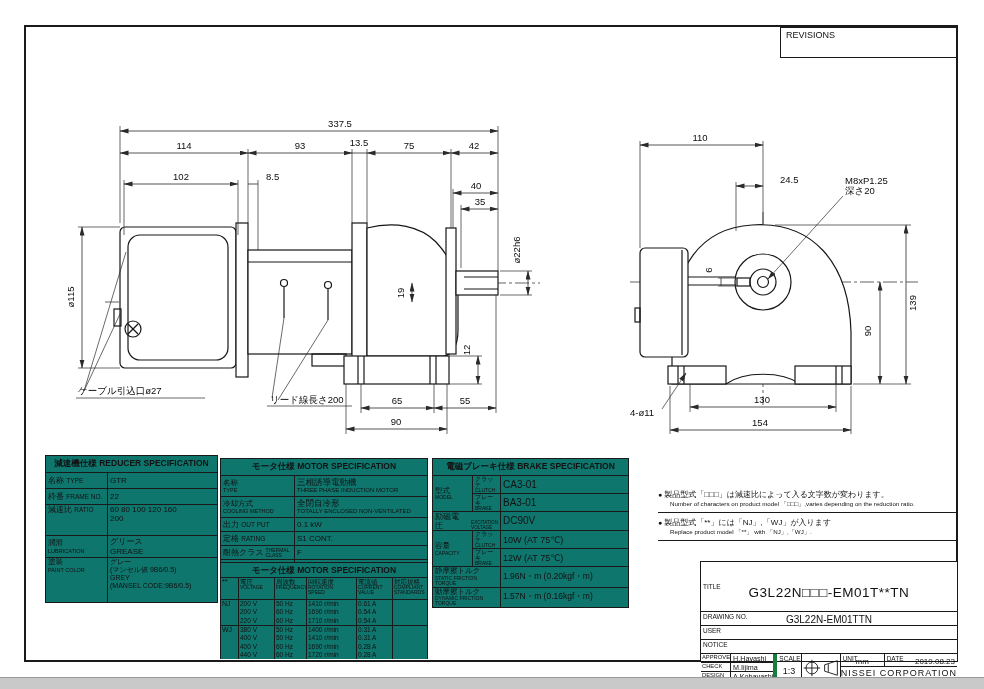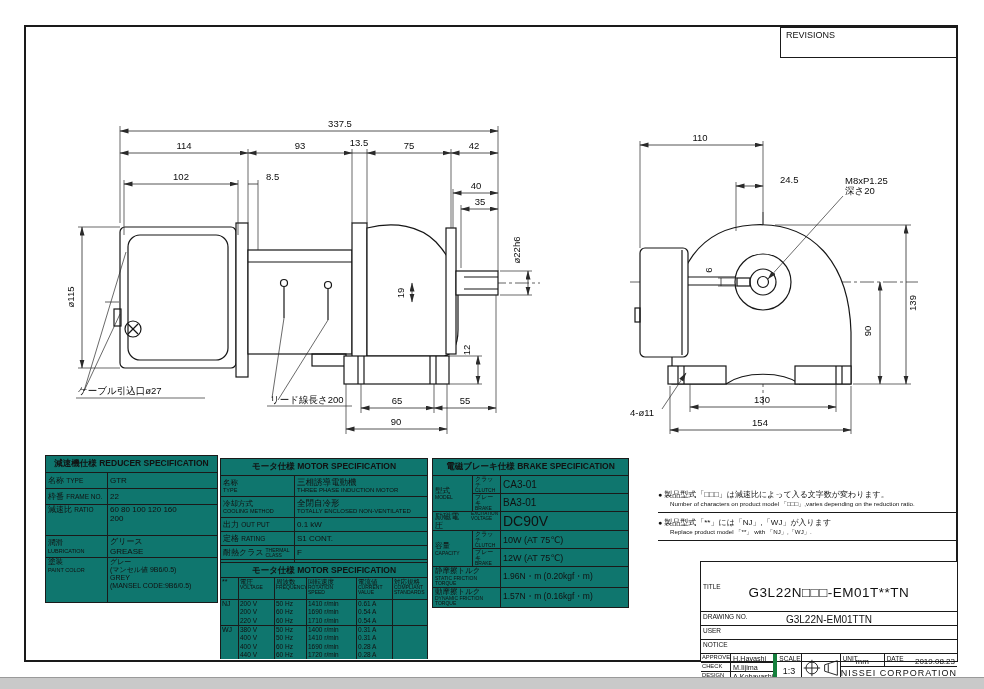--- a/index.html
+++ b/index.html
@@ -448,26 +448,26 @@
         <td style="font-size:10px">CA3-01</td>
         </tr>
     <tr>
           <td style="height:15px">
             <span class="subjp">ブレーキ</span>
             <span class="suben">BRAKE</span>
           </td>
         <td style="font-size:10px">BA3-01</td>
         </tr>
     <tr>
-          <td colspan="2" style="height:15px"><span style="display:inline-flex;align-items:flex-start;gap:12px">
+          <td colspan="2" style="height:15px"><span style="display:inline-flex;align-items:flex-end;gap:12px">
               <span class="jp">励磁電圧</span>
               <span class="pre" style="font-size:4.6px;line-height:1">EXCITATION
 VOLTAGE</span>
             </span></td>
-        <td style="font-size:14px">DC90V</td>
+        <td style="font-size:10px">DC90V</td>
         </tr>
     <tr>
           <td rowspan="2">
             <span class="bjp">容量</span>
             <span class="ben">CAPACITY</span>
           </td>
         <td style="height:15px">
             <span class="subjp">クラッチ</span>
             <span class="suben">CLUTCH</span>
           </td>

